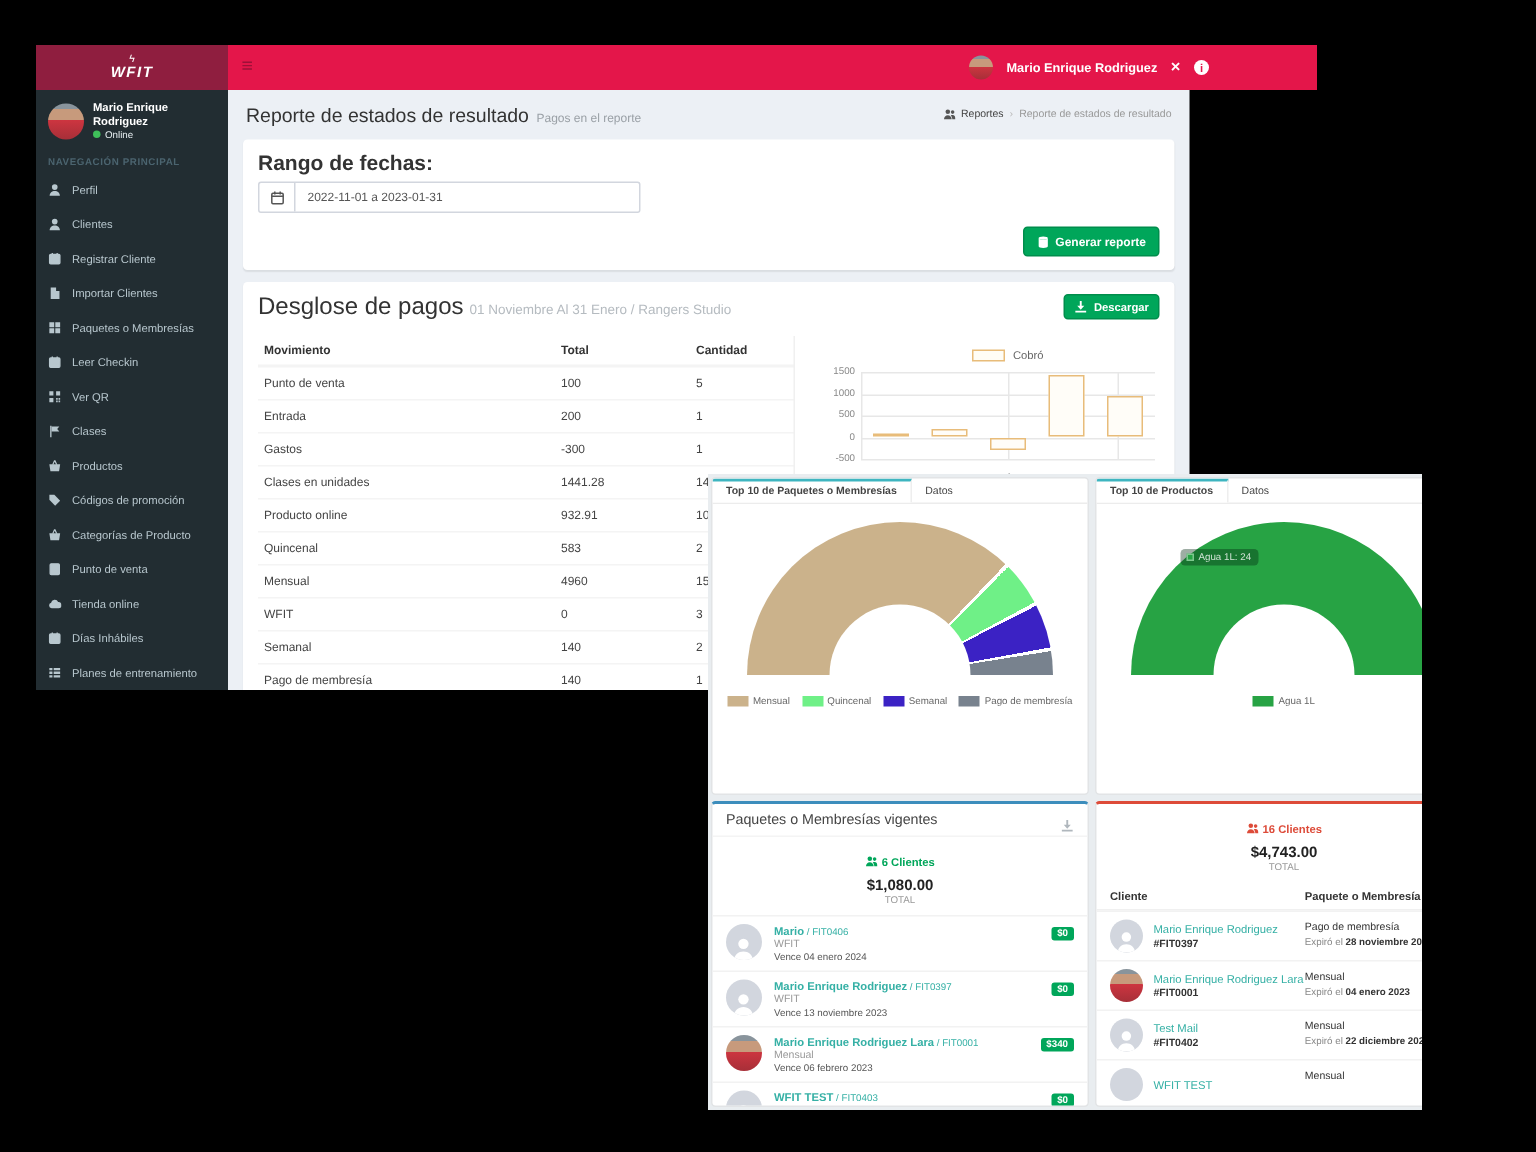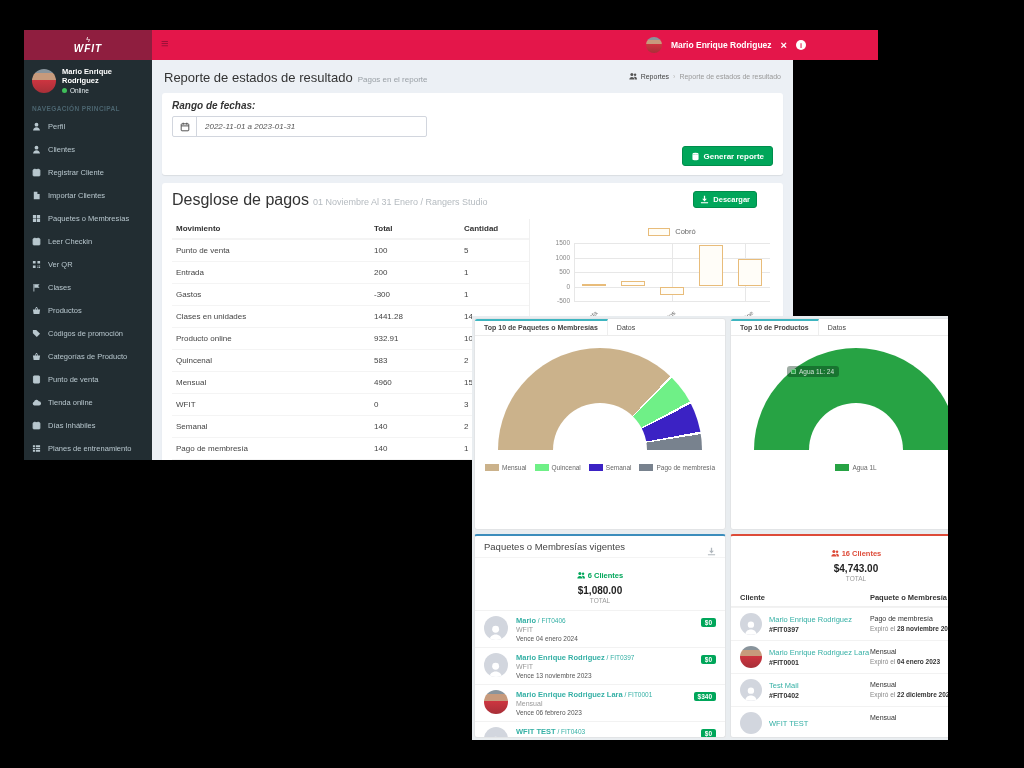--- a/index.html
+++ b/index.html
@@ -44,35 +44,35 @@
   #page-title { font-size:13px; color:#333; font-weight:normal; display:inline; }
   #page-sub { font-size:8px; color:#9aa0a6; margin-left:5px; }
   #breadcrumb { position:absolute; right:12px; top:12px; font-size:7px; color:#444; display:flex; align-items:center; gap:4px; }
   #breadcrumb .bc-sep { color:#bbb; }
   #breadcrumb .bc-cur { color:#999; }
   .bicon { width:8px; height:8px; display:inline-flex; }
   .bicon svg { width:100%; height:100%; fill:#555; }
 
   .box { background:#fff; border-radius:3px; box-shadow:0 1px 1px rgba(0,0,0,.08); }
   #box-filter { margin:3px 10px 8px; padding:7px 10px 9px; position:relative; }
-  #filter-label { font-size:10px; font-weight:bold; color:#333; margin-bottom:5px;font-style:italic; }
+  #filter-label { font-size:14px; font-weight:bold; color:#333; margin-bottom:5px; }
   #date-group { display:flex; width:255px; height:21px; border:1px solid #d2d6de; border-radius:2px; background:#fff; }
   #date-addon { width:24px; border-right:1px solid #d2d6de; display:flex; align-items:center; justify-content:center; color:#555; }
   #date-addon svg { width:10px; height:10px; fill:none; stroke:#555; stroke-width:1; }
-  #date-value { font-size:8px; color:#555; line-height:19px; padding-left:8px;font-style:italic; }
+  #date-value { font-size:8px; color:#555; line-height:19px; padding-left:8px; }
   #filter-foot { display:flex; justify-content:flex-end; margin-top:9px; }
   .btn-green { display:inline-flex; align-items:center; gap:4px; background:#00a65a; border:1px solid #008d4c;
                color:#fff; font-size:8px; font-weight:bold; border-radius:3px; padding:0 8px; height:20px; cursor:pointer; }
   .btn-green svg { width:9px; height:9px; fill:#fff; }
   .btn-green.sm { height:17px; font-size:7.5px; padding:0 6px; }
 
   #box-pagos { margin:0 10px; position:relative; min-height:300px; padding:8px 10px; }
   #pagos-title { font-size:16px; color:#333; display:inline; font-weight:normal; }
   #pagos-sub { font-size:9px; color:#b5bbc0; margin-left:4px; }
-  #pagos-download { position:absolute; right:26px; top:8px;justify-content:flex-end; }
+  #pagos-download { position:absolute; right:10px; top:8px;justify-content:flex-end; }
 
   #pagos-table { width:358px; border-collapse:collapse; margin-top:10px; }
   #pagos-table th { text-align:left; font-size:8px; color:#333; padding:5px 4px; border-bottom:2px solid #f4f4f4; }
   #pagos-table td { font-size:8px; color:#444; padding:6px 4px; border-bottom:1px solid #f4f4f4; }
   #pagos-table th:nth-child(2), #pagos-table td:nth-child(2) { width:90px; }
   #pagos-table th:nth-child(3), #pagos-table td:nth-child(3) { width:70px; }
 
   #chart-col { position:absolute; left:367px; top:36px; right:6px; height:190px; border-left:1px solid #f0f0f0; }
   #bar-wrap { position:absolute; left:14px; top:8px; width:232px; height:150px; }
   #bar-legend { position:absolute; left:30px; top:0; width:196px; display:flex; justify-content:center; align-items:center; gap:5px; }

